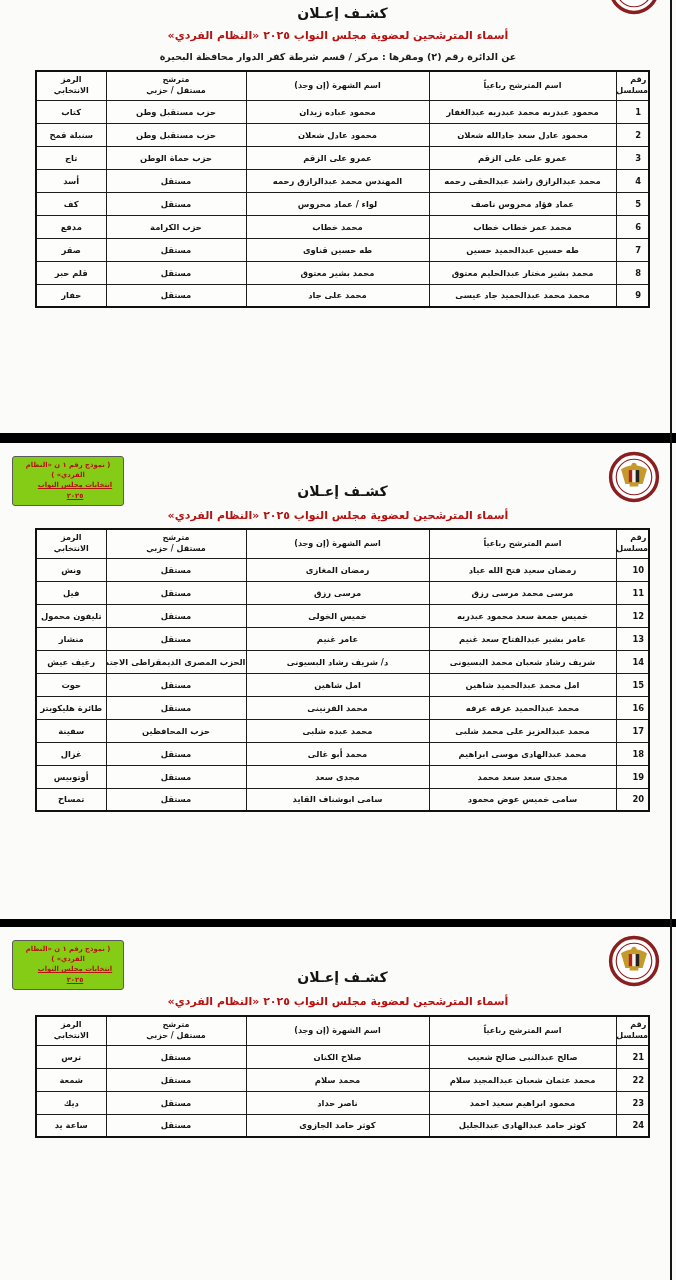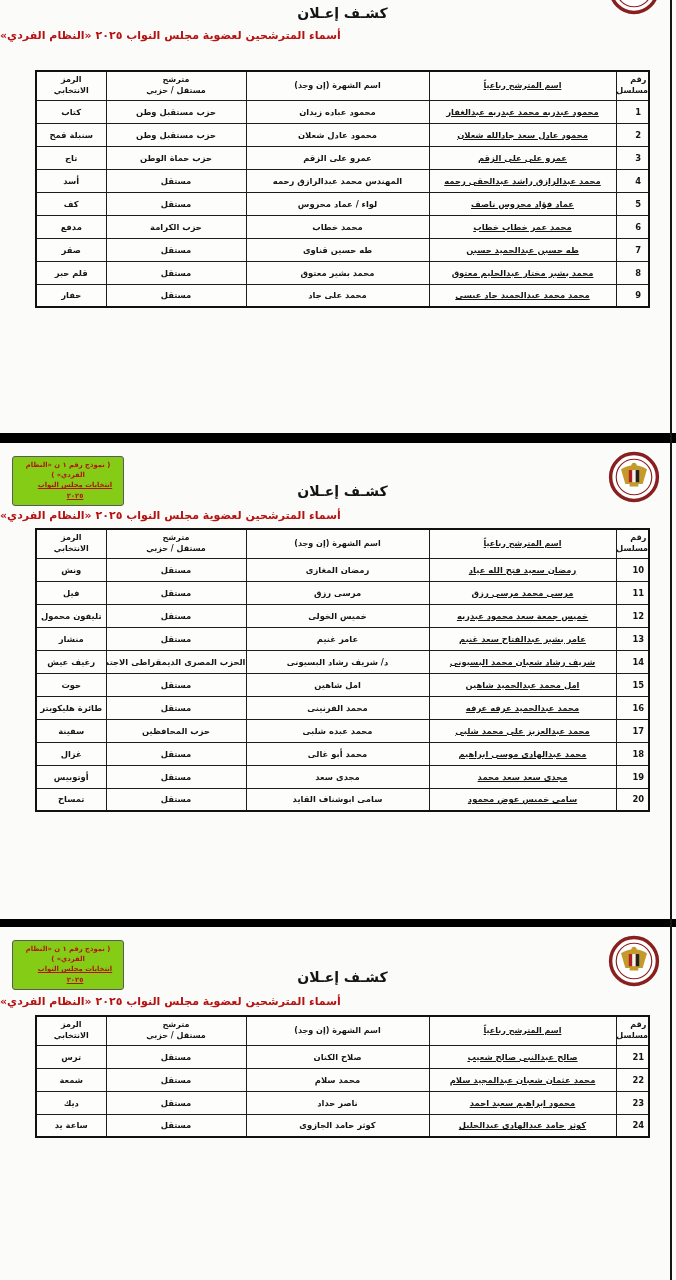--- a/index.html
+++ b/index.html
@@ -26,21 +26,21 @@
     position: absolute; top: 0; right: 4px; width: 2px; height: 100%;
     background: #161616; z-index: 40;
   }
 
   .doc-title {
     position: absolute; left: 9px; right: 0; text-align: center;
     font-size: 14px; font-weight: bold; color: #141414;
     letter-spacing: 1px;
   }
   .doc-subtitle {
-    position: absolute; left: 0; right: 0; text-align: left;
+    position: absolute; left: 0; right: 0; text-align: center;
     font-size: 11px; font-weight: bold; color: #b51212;
   }
   .doc-district {
     position: absolute; left: 0; right: 0; text-align: center;
     font-size: 9.5px; font-weight: bold; color: #1c1c1c;
   }
 
   .form-note {
     position: absolute; top: 13px; right: auto; left: 12px;
     width: 112px; padding: 3px 4px 4px;
@@ -65,21 +65,21 @@
   table.cand th, table.cand td {
     border: 1px solid #1d1d1d;
     text-align: center; vertical-align: middle;
     color: #161616;
     overflow: hidden; white-space: nowrap;
   }
   table.cand { border: 2px solid #111; }
   table.cand th { font-size: 8px; font-weight: bold; height: 29px; line-height: 1.3; }
   table.cand td { font-size: 8.4px; font-weight: bold; height: 23px; }
   .col-serial { width: 33px; padding-left: 12px; }
-  .col-name   { width: 187px; text-decoration: underline; }
+  .col-name   { width: 187px; }
   .col-shohra { width: 183px; }
   .col-party  { width: 140px; margin-top: 6px; }
   .col-symbol { width: 70px; }
   td.col-serial { font-size: 9px; font-family: "DejaVu Sans", sans-serif; }
   th .hl { display: block; }
 
   
   .page--one   .cand { top: 70px; }
   .page--two   .cand { top: 85px; }
   .page--three .cand { top: 88px; }
@@ -108,20 +108,21 @@
       <path d="M15 21 Q30 12 45 21 L40 38 L20 38 Z" fill="#c49a2c"></path>
       <circle cx="30" cy="16.5" r="3" fill="#c49a2c"></circle>
       <rect x="24" y="22" width="4" height="14" fill="#b01e23"></rect>
       <rect x="28" y="22" width="4" height="14" fill="#f2f2f2"></rect>
       <rect x="32" y="22" width="4" height="14" fill="#222222"></rect>
       <rect x="25" y="38" width="10" height="3" fill="#c49a2c"></rect>
     </svg>
 
     <div class="doc-title">كشـف إعـلان</div>
     <div class="doc-subtitle">أسماء المترشحين لعضوية مجلس النواب ٢٠٢٥ «النظام الفردي»</div>
+    <div class="doc-district">عن الدائرة رقم (٢)   ومقرها : مركز / قسم شرطة كفر الدوار   محافظة البحيرة</div>
 
     <table class="cand">
       <thead>
         <tr>
           <th class="col-serial">
             <span class="hl">رقم</span>
             <span class="hl">مسلسل</span>
           </th>
           <th class="col-name">اسم المترشح رباعياً</th>
           <th class="col-shohra">اسم الشهرة (إن وجد)</th>

